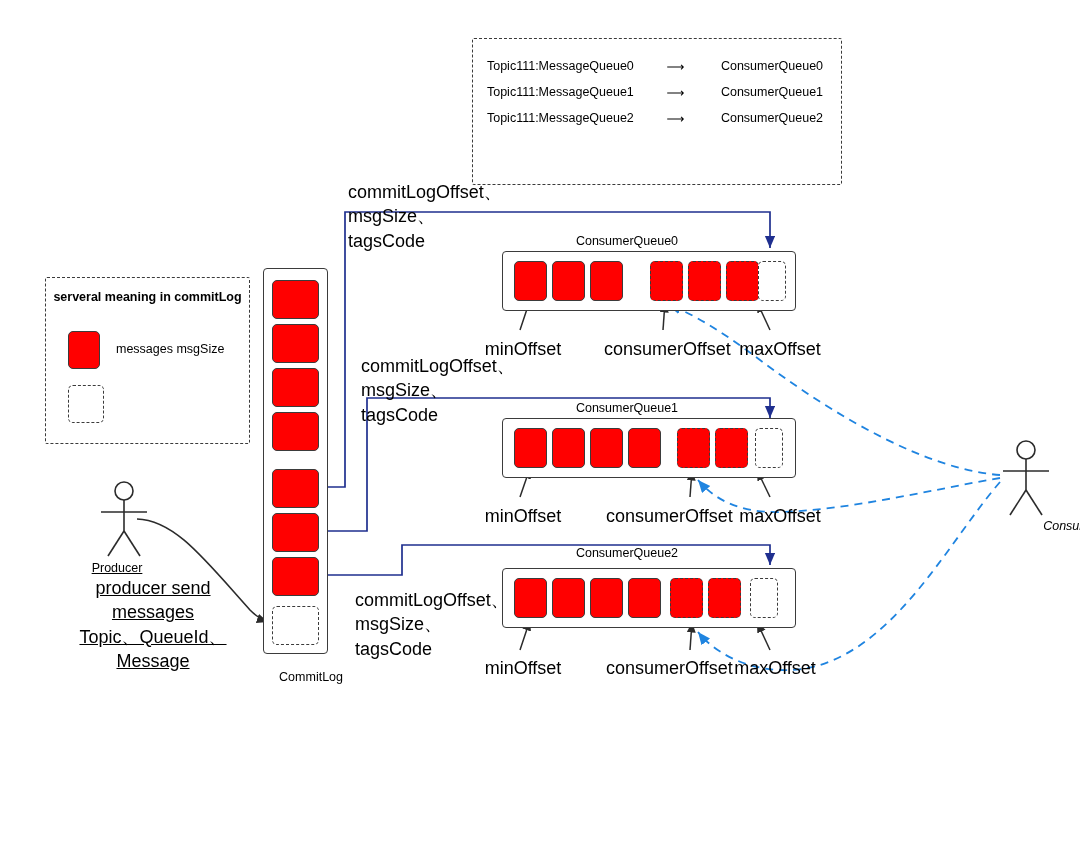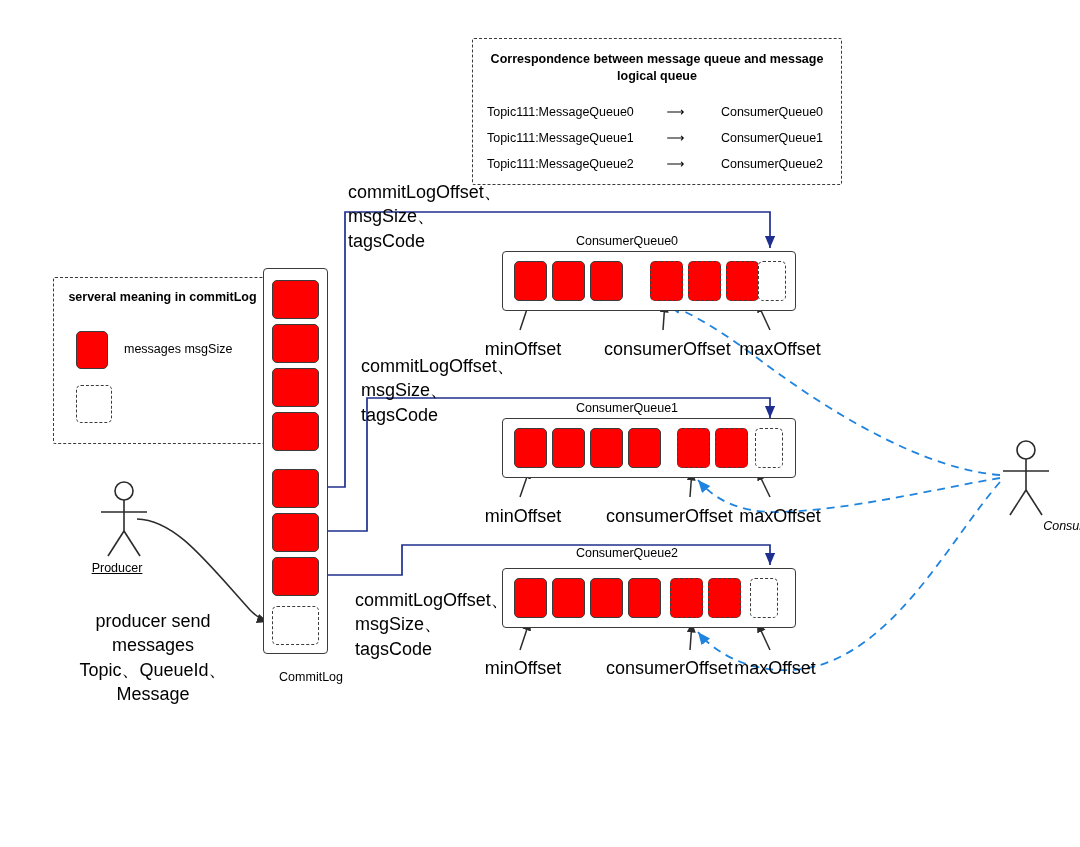--- a/index.html
+++ b/index.html
@@ -141,63 +141,61 @@
     <g stroke="#2b2b2b" stroke-width="1.6" fill="none">
       <circle cx="1026" cy="450" r="9" fill="#ffffff"></circle>
       <line x1="1026" y1="459" x2="1026" y2="490"></line>
       <line x1="1003" y1="471" x2="1049" y2="471"></line>
       <line x1="1026" y1="490" x2="1010" y2="515"></line>
       <line x1="1026" y1="490" x2="1042" y2="515"></line>
     </g>
   </svg>
 
   <div class="abs dashed-box" style="left:472px; top:38px; width:368px; height:145px;">
-    <div class="corr-title" style="margin-top:12px;">Correspondence between message queue and
-message logical queue</div>
     <div style="margin-top:14px;">
       <div class="corr-row" style="height:26px;">
         <span class="corr-left">Topic111:MessageQueue0</span>
         <span class="corr-arrow">⟶</span>
         <span class="corr-right">ConsumerQueue0</span>
       </div>
       <div class="corr-row" style="height:26px;">
         <span class="corr-left">Topic111:MessageQueue1</span>
         <span class="corr-arrow">⟶</span>
         <span class="corr-right">ConsumerQueue1</span>
       </div>
       <div class="corr-row" style="height:26px;">
         <span class="corr-left">Topic111:MessageQueue2</span>
         <span class="corr-arrow">⟶</span>
         <span class="corr-right">ConsumerQueue2</span>
       </div>
     </div>
   </div>
 
-  <div class="abs dashed-box" style="left:53px; top:277px; width:203px; height:165px;padding-left:7px;">
+  <div class="abs dashed-box" style="left:45px; top:277px; width:203px; height:165px;">
     <div class="legend-title" style="margin-top:11px;">serveral meaning in
 commitLog</div>
     <div class="abs red-cell" style="left:22px; top:53px; width:30px; height:36px;"></div>
     <div class="abs legend-label" style="left:70px; top:63px; width:120px;">messages msgSize</div>
     <div class="abs empty-cell" style="left:22px; top:107px; width:34px; height:36px;"></div>
   </div>
 
 
   <div class="abs solid-box" style="left:263px; top:268px; width:63px; height:384px;"></div>
   <div class="abs red-cell" style="left:272px; top:280px; width:45px; height:37px;"></div>
   <div class="abs red-cell" style="left:272px; top:324px; width:45px; height:37px;"></div>
   <div class="abs red-cell" style="left:272px; top:368px; width:45px; height:37px;"></div>
   <div class="abs red-cell" style="left:272px; top:412px; width:45px; height:37px;"></div>
   <div class="abs red-cell" style="left:272px; top:469px; width:45px; height:37px;"></div>
   <div class="abs red-cell" style="left:272px; top:513px; width:45px; height:37px;"></div>
   <div class="abs red-cell" style="left:272px; top:557px; width:45px; height:37px;"></div>
   <div class="abs empty-cell" style="left:272px; top:606px; width:45px; height:37px;"></div>
   <div class="abs queue-title" style="left:248px; top:670px; width:95px;text-align:right;">CommitLog</div>
 
   <div class="abs stick-caption" style="left:72px; top:561px; width:90px;text-decoration:underline;">Producer</div>
-  <div class="abs label center" style="left:58px; top:609px; width:190px;">producer send messages
+  <div class="abs label center" style="left:58px; top:576px; width:190px;text-decoration:underline;">producer send messages
 Topic、QueueId、Message</div>
 
   <div class="abs stick-caption" style="left:1027px; top:519px; width:90px;font-style:italic;">Consumer</div>
 
   <div class="abs label" style="left:348px; top:180px; width:160px;">commitLogOffset、
 msgSize、tagsCode</div>
   <div class="abs label" style="left:361px; top:354px; width:160px;">commitLogOffset、
 msgSize、tagsCode</div>
   <div class="abs label" style="left:355px; top:588px; width:160px;">commitLogOffset、
 msgSize、tagsCode</div>

